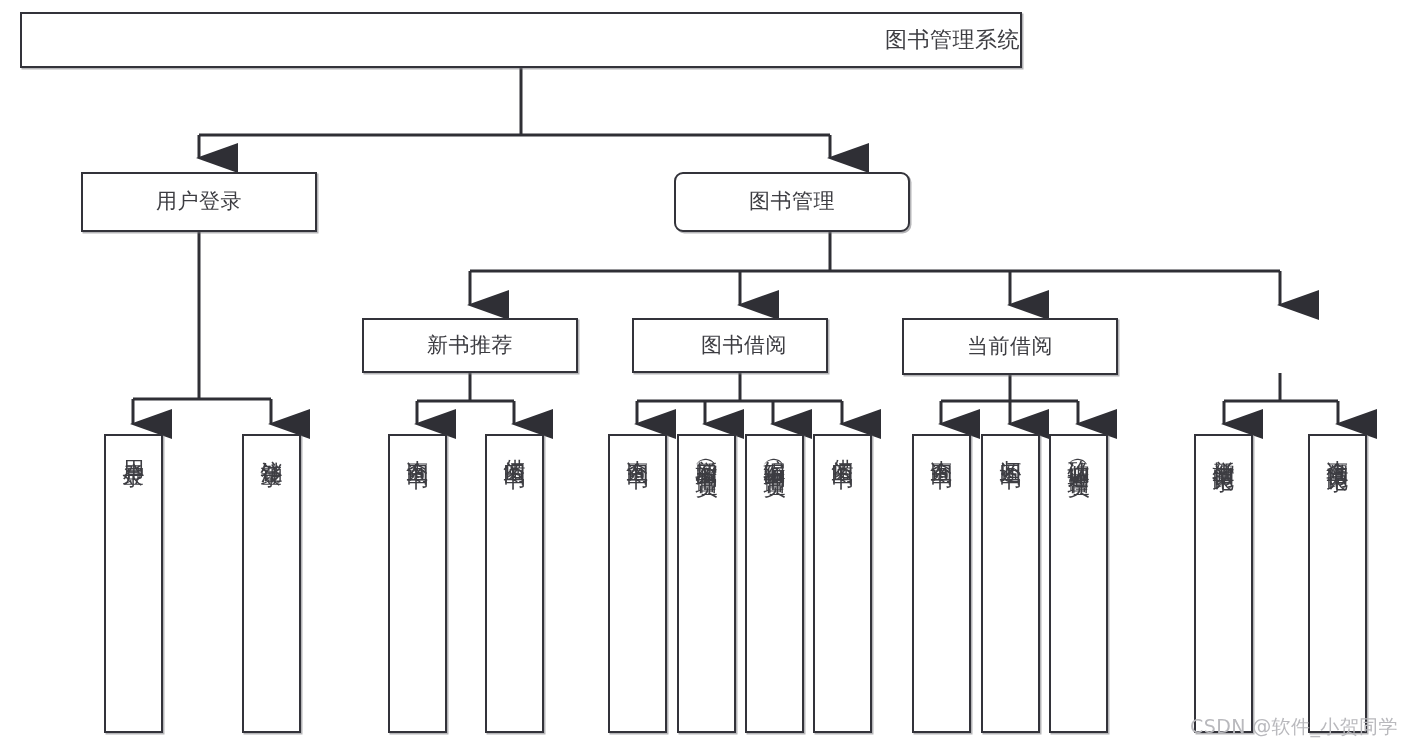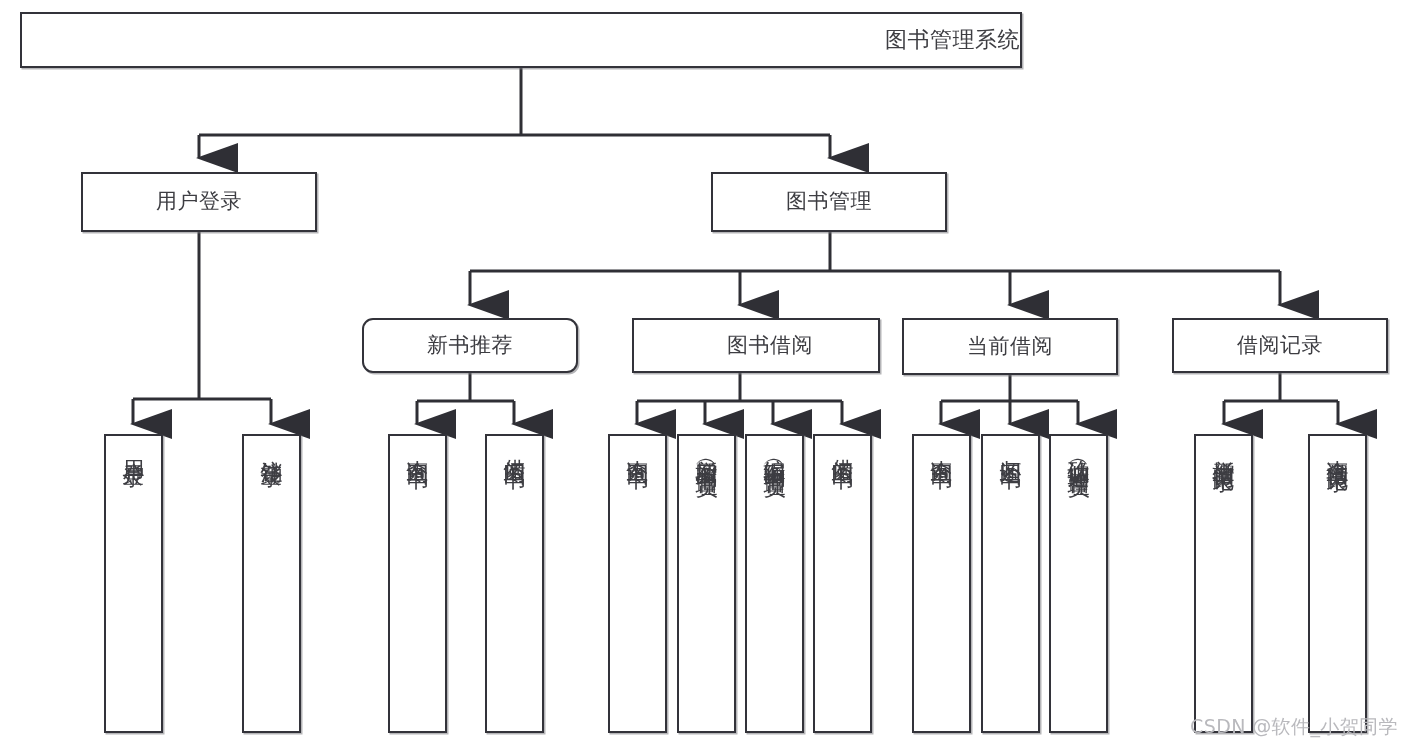--- a/index.html
+++ b/index.html
@@ -129,36 +129,33 @@
     </g>
   </svg>
 
   <div class="node h root" style="left:20px; top:12px; width:1002px; height:56px;justify-content:flex-end;">
     <span class="lbl">图书管理系统</span>
   </div>
 
   <div class="node h" style="left:81px; top:172px; width:236px; height:60px;">
     <span class="lbl">用户登录</span>
   </div>
-  <div class="node h" style="left:711px; top:172px; width:236px; height:60px;">
+  <div class="node h" style="left:674px; top:172px; width:236px; height:60px;border-radius:9px;">
     <span class="lbl">图书管理</span>
   </div>
 
-  <div class="node h" style="left:362px; top:318px; width:216px; height:55px;border-radius:11px;">
+  <div class="node h" style="left:362px; top:318px; width:216px; height:55px;">
     <span class="lbl">新书推荐</span>
   </div>
-  <div class="node h" style="left:632px; top:318px; width:248px; height:55px;padding-left:28px;">
+  <div class="node h" style="left:632px; top:318px; width:196px; height:55px;padding-left:28px;">
     <span class="lbl">图书借阅</span>
   </div>
   <div class="node h" style="left:902px; top:318px; width:216px; height:57px;">
     <span class="lbl">当前借阅</span>
   </div>
-  <div class="node h" style="left:1172px; top:318px; width:216px; height:55px;">
-    <span class="lbl">借阅记录</span>
-  </div>
 
   <div class="node v" style="left:104px; top:434px; width:59px; height:299px;">
     <span class="lbl">用户登录</span>
   </div>
   <div class="node v" style="left:242px; top:434px; width:59px; height:299px;">
     <span class="lbl">注销登录</span>
   </div>
 
   <div class="node v" style="left:388px; top:434px; width:59px; height:299px;">
     <span class="lbl">查询图书</span>

